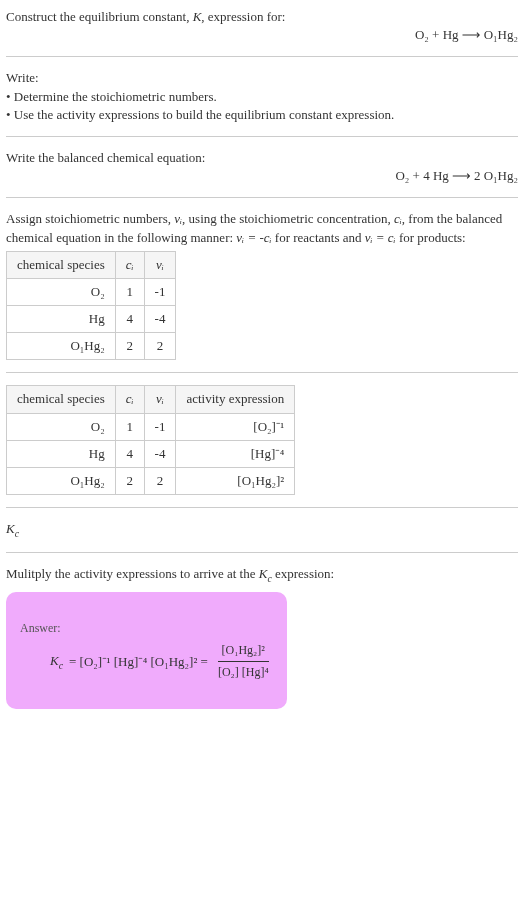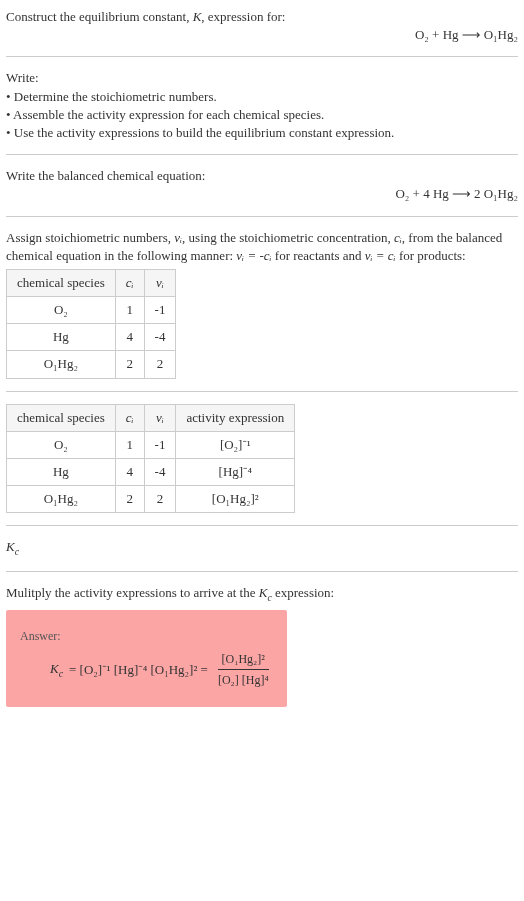--- a/index.html
+++ b/index.html
@@ -32,31 +32,31 @@
       font-size: 0.75em;
       vertical-align: sub;
     }
     table {
       border-collapse: collapse;
       margin-top: 4px;
     }
     table th, table td {
       border: 1px solid #ccc;
       padding: 4px 10px;
-      text-align: center;
+      text-align: right;
       font-weight: normal;
       font-size: 13px;
     }
     table th {
       background: #f5f5f5;
     }
     .answer-box {
-      background: #fca5a5;
-      border-radius: 2px;
-      padding: 18px 14px;
+      background: #f0abfc;
+      border-radius: 10px;
+      padding: 28px 14px;
       margin-top: 6px;
       display: inline-block;
     }
     .answer-label {
       font-size: 12px;
       color: #555;
       margin-bottom: 6px;
     }
     .italic {
       font-style: italic;
@@ -95,21 +95,20 @@
     <span>Construct the equilibrium constant, </span><span class="italic">K</span><span>, expression for:</span>
   </div>
   <div class="formula-line">O₂ + Hg ⟶ O₁Hg₂</div>
 </div>
 
 <hr>
 
 <div class="section">
   <div>Write:</div>
   <div>• Determine the stoichiometric numbers.</div>
-  <div>• Assemble the activity expression for each chemical species.</div>
   <div>• Use the activity expressions to build the equilibrium constant expression.</div>
 </div>
 
 <hr>
 
 <div class="section">
   <div>Write the balanced chemical equation:</div>
   <div class="formula-line">O₂ + 4 Hg ⟶ 2 O₁Hg₂</div>
 </div>
 

